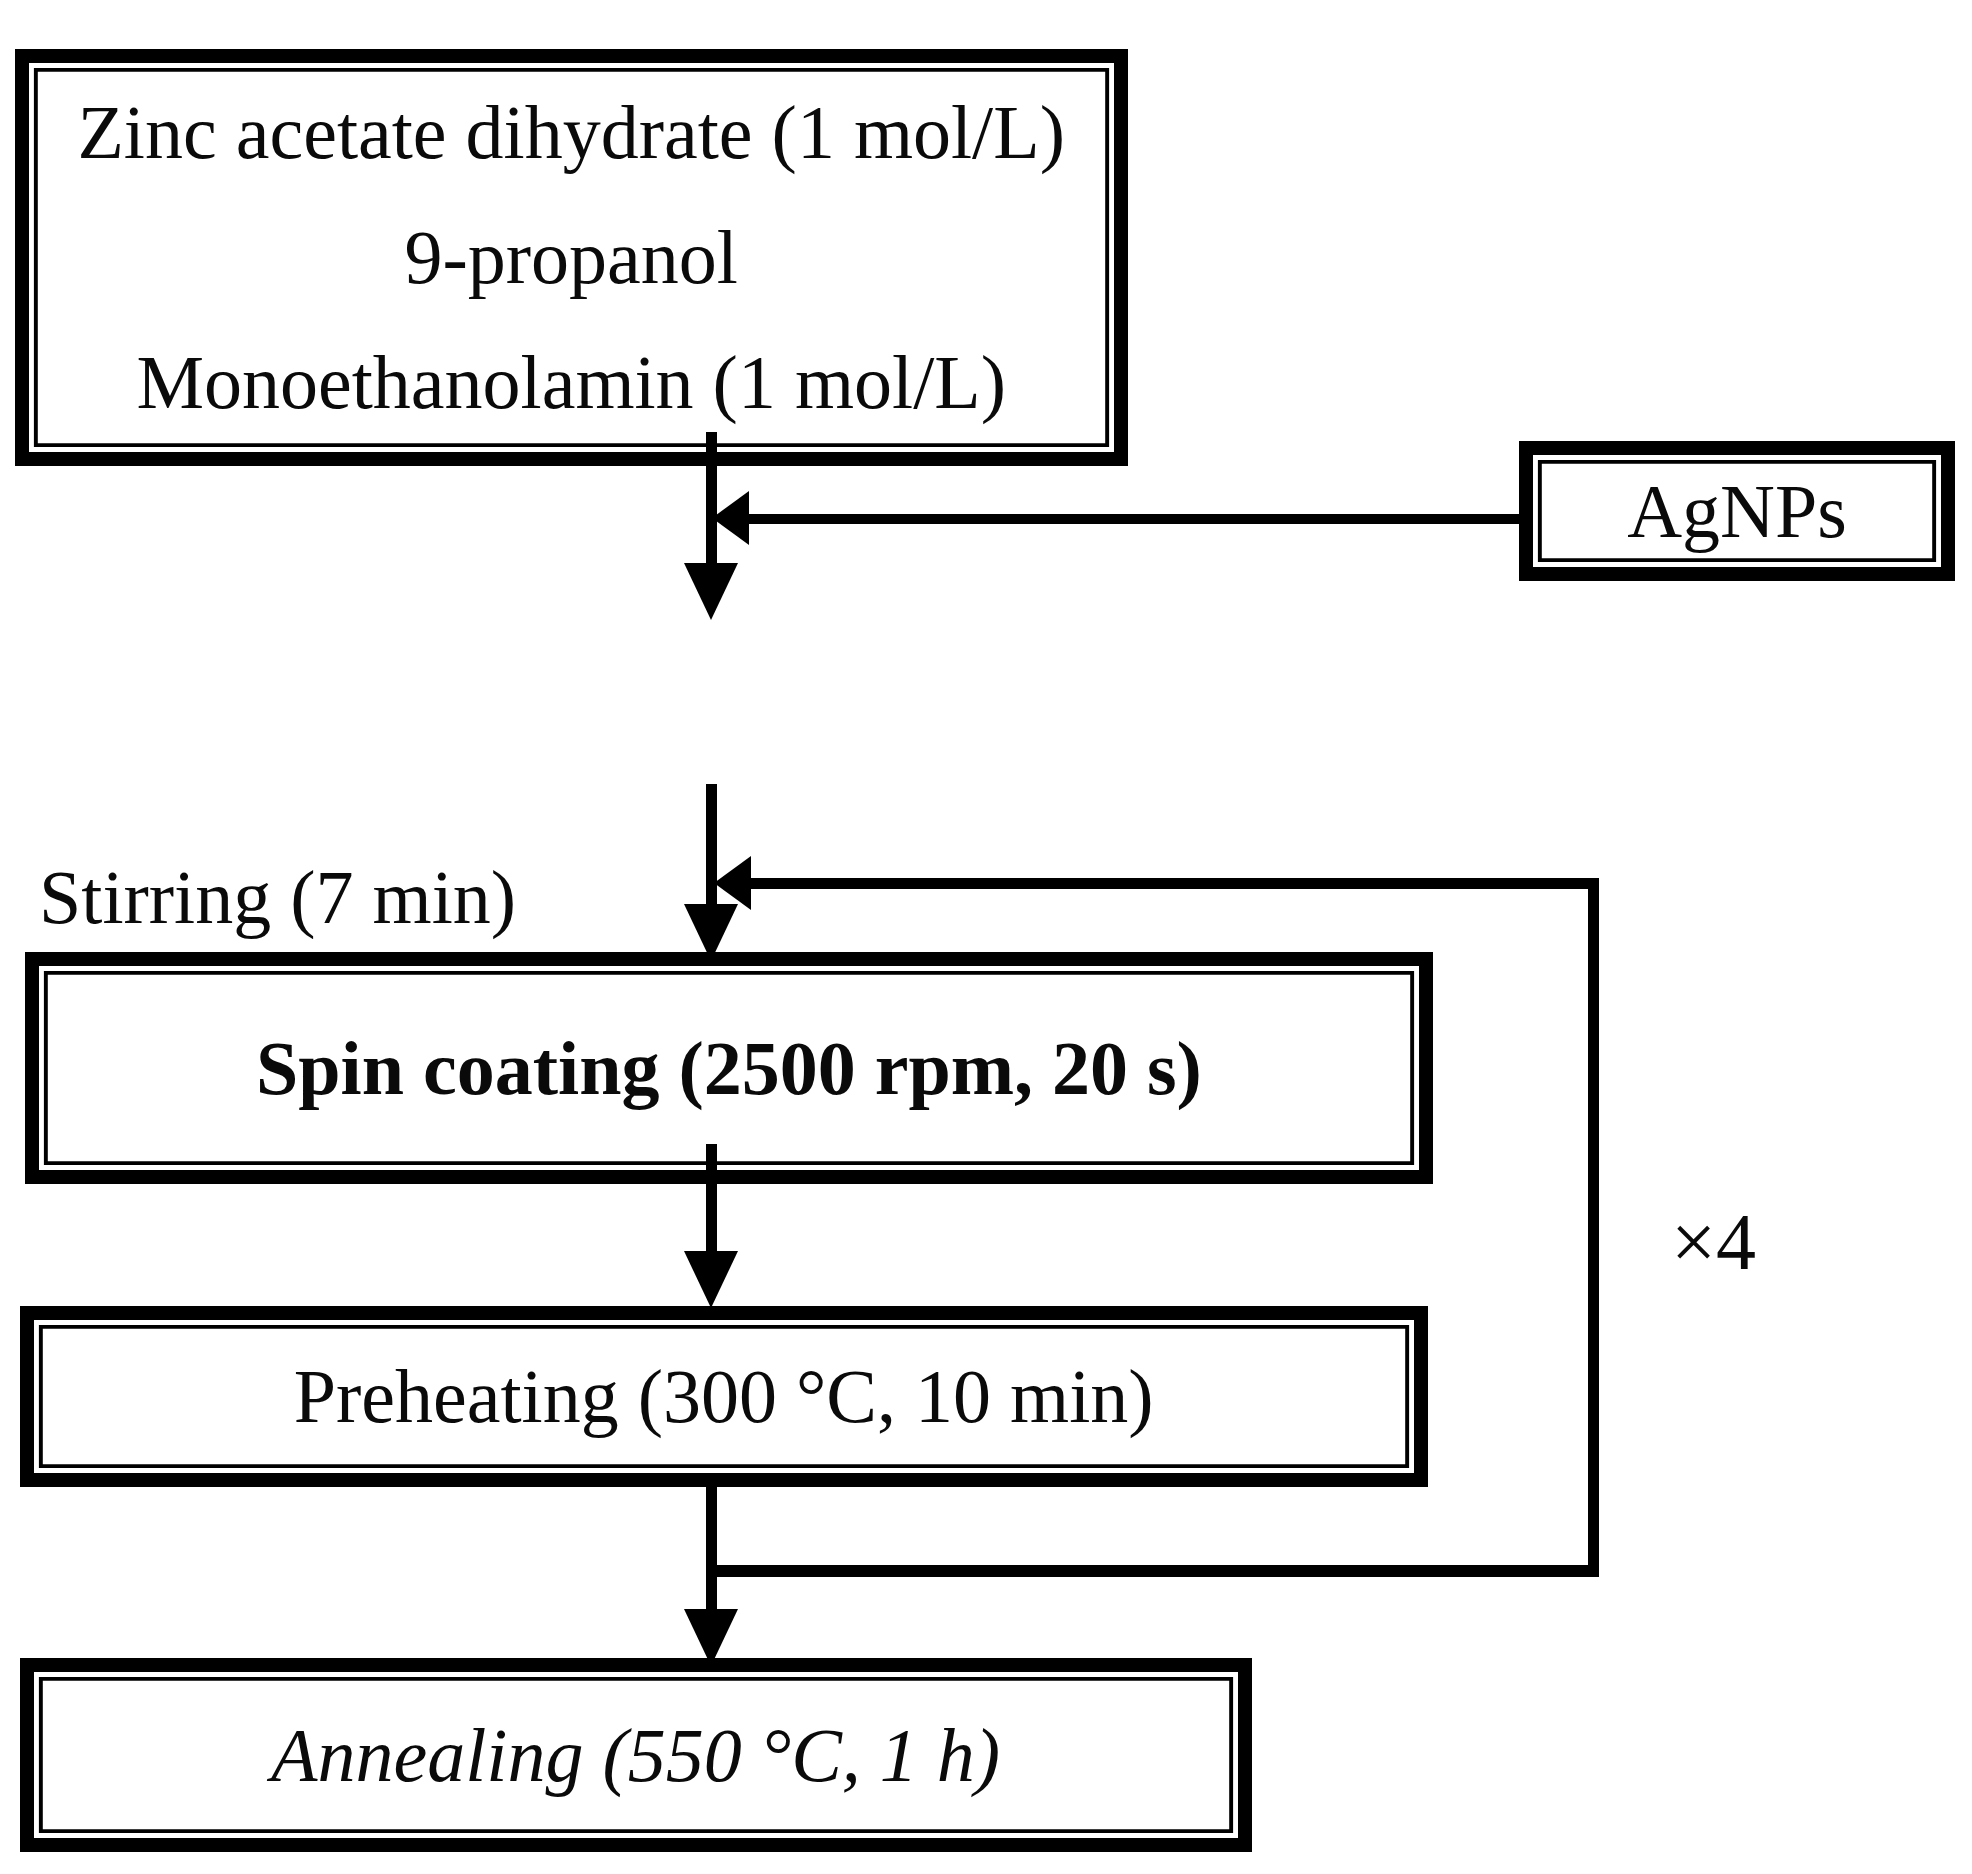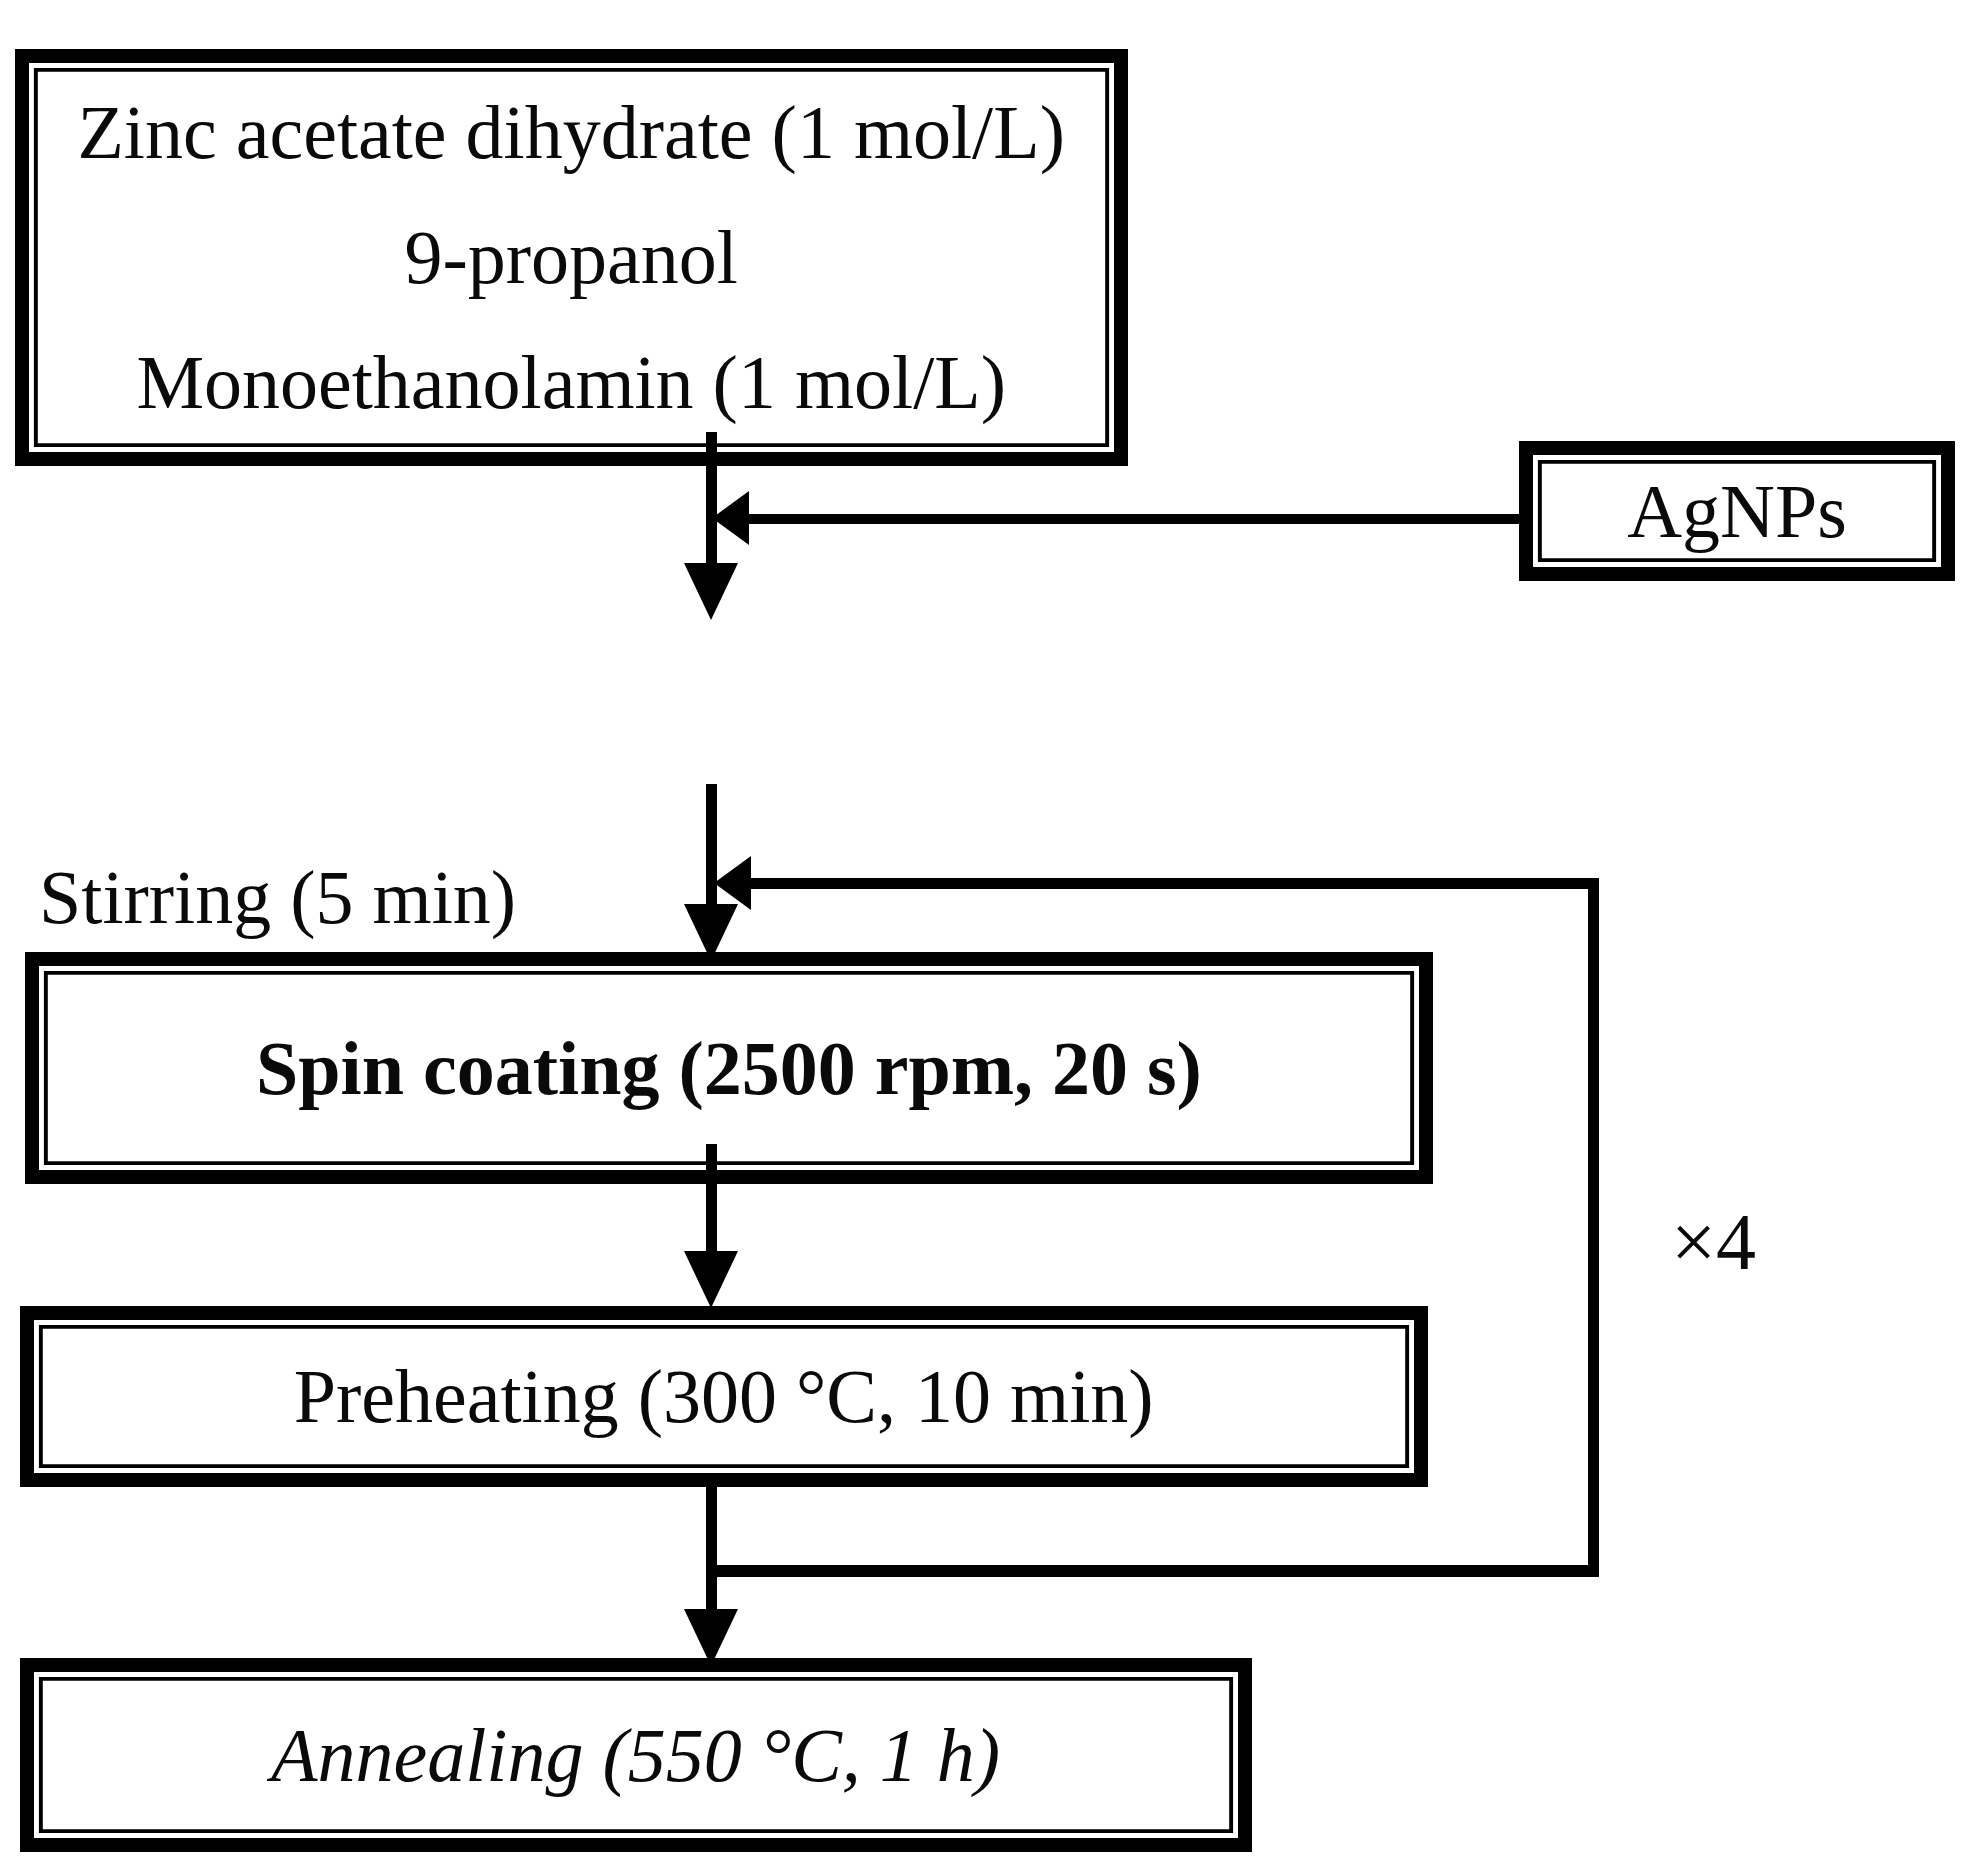--- a/index.html
+++ b/index.html
@@ -114,21 +114,21 @@
   </div>
 
   <div class="box" id="box-preheat">
     <span class="bline">Preheating (300 °C, 10 min)</span>
   </div>
 
   <div class="box" id="box-anneal">
     <span class="bline">Annealing (550 °C, 1 h)</span>
   </div>
 
-  <div class="edge-label" id="label-stirring5">Stirring (5 min)</div>
+  <div class="edge-label" id="label-stirring5">Stirring (7 min)</div>
   <div class="edge-label" id="label-x4">×4</div>
 
   <div class="vline" id="line-a1"></div>
   <div class="head-down" id="head-a1"></div>
 
   <div class="hline" id="line-agnps"></div>
   <div class="head-left" id="head-agnps"></div>
 
   <div class="vline" id="line-a2"></div>
   <div class="head-down" id="head-a2"></div>

